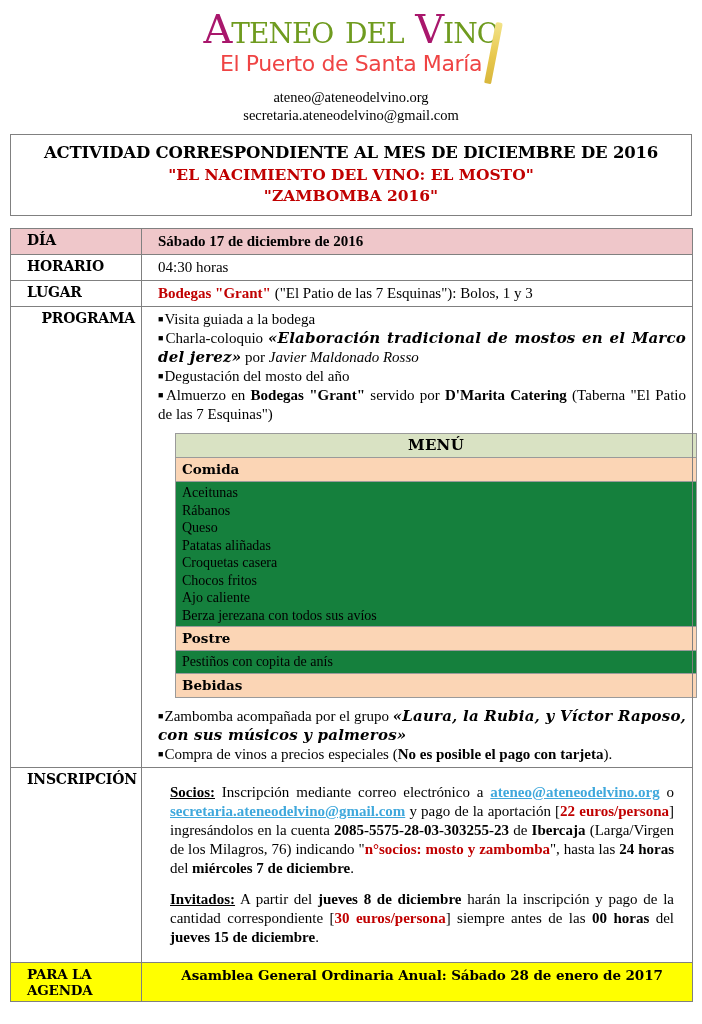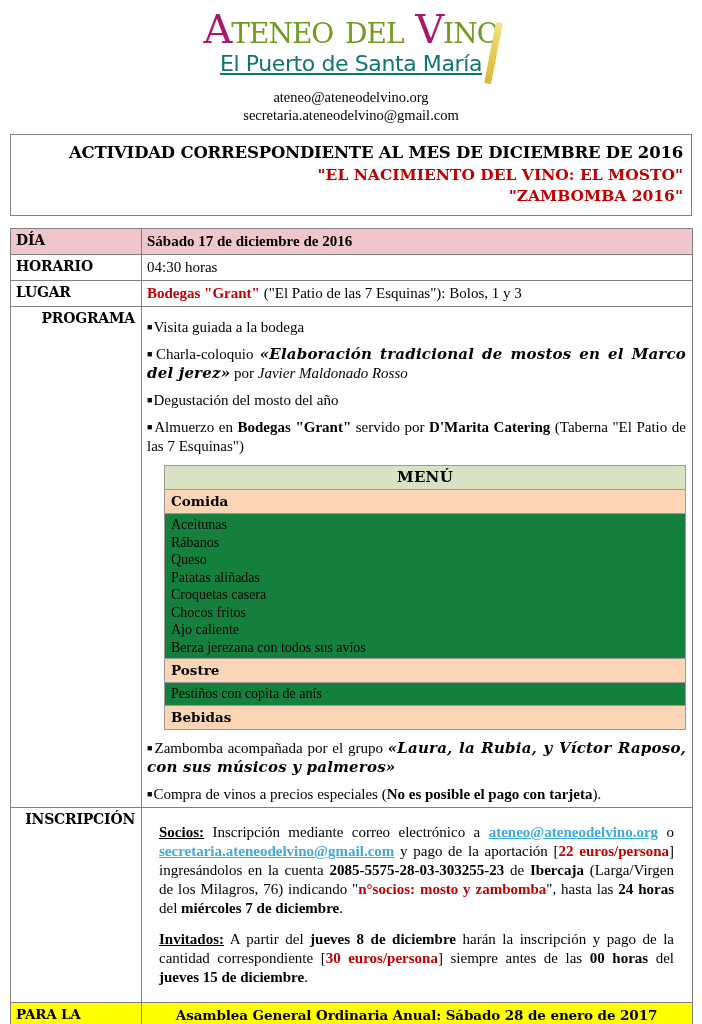--- a/index.html
+++ b/index.html
@@ -43,25 +43,24 @@
     line-height: 46px;
     white-space: nowrap;
     font-variant: small-caps;
   }
   .lt-magenta { color: #A9176C; }
   .lt-green   { color: #6F9B1F; }
   .logo-sub {
     font-family: "DejaVu Sans", sans-serif;
     font-size: 22px;
     line-height: 28px;
-    color: #0f766e;
+    color: #ef4444;
     letter-spacing: -0.4px;
     margin-top: -2px;
     white-space: nowrap;
-    text-decoration: underline;
   }
   .brush {
     position: absolute;
     right: 16px;
     top: 18px;
     width: 7px;
     height: 62px;
     background: linear-gradient(170deg, #F2E38A 0%, #E8C84E 55%, #D8B63C 100%);
     transform: rotate(11deg);
     border-radius: 2px 2px 1px 1px;
@@ -72,21 +71,21 @@
     font-size: 14.5px;
     line-height: 18px;
     margin-top: 6px;
   }
 
   
   .title-box {
     margin: 10px 10px 0 10px;
     border: 1px solid #808080;
     padding: 6px 8px 9px 8px;
-    text-align: right;
+    text-align: center;
   }
   .title-line1 {
     font-family: "DejaVu Serif", serif;
     font-weight: bold;
     font-size: 16.5px;
     line-height: 23px;
     letter-spacing: -0.2px;
     color: #000;
   }
   .title-line2, .title-line3 {
@@ -100,21 +99,21 @@
   
   table.main {
     margin: 12px 10px 0 10px;
     width: 682px;
     border-collapse: collapse;
     table-layout: fixed;
   }
   table.main > tbody > tr > td {
     border: 1px solid #808080;
     vertical-align: top;
-    padding: 3px 6px 3px 5px;
+    padding: 3px 6px 3px 16px;
   }
   col.c-label { width: 131px; }
   col.c-value { width: 551px; }
 
   td.lbl {
     font-family: "DejaVu Serif", serif;
     font-weight: bold;
     font-size: 14px;
     letter-spacing: -0.2px;
   }
@@ -133,21 +132,21 @@
     font-size: 14px;
     vertical-align: middle;
     text-align: right;
     letter-spacing: -0.2px;
   }
 
   
   .prog { font-size: 14px; line-height: 17.5px; }
   .bullet-line {
     text-indent: 0;
-    margin: 8px 0 0 0;
+    margin: 0 0 0 0;
     text-align: justify;
   }
   .sq::before {
     content: "\25A0";
     font-size: 9px;
     vertical-align: 2px;
     margin-right: 1px;
   }
   .script {
     font-family: "DejaVu Serif", serif;

